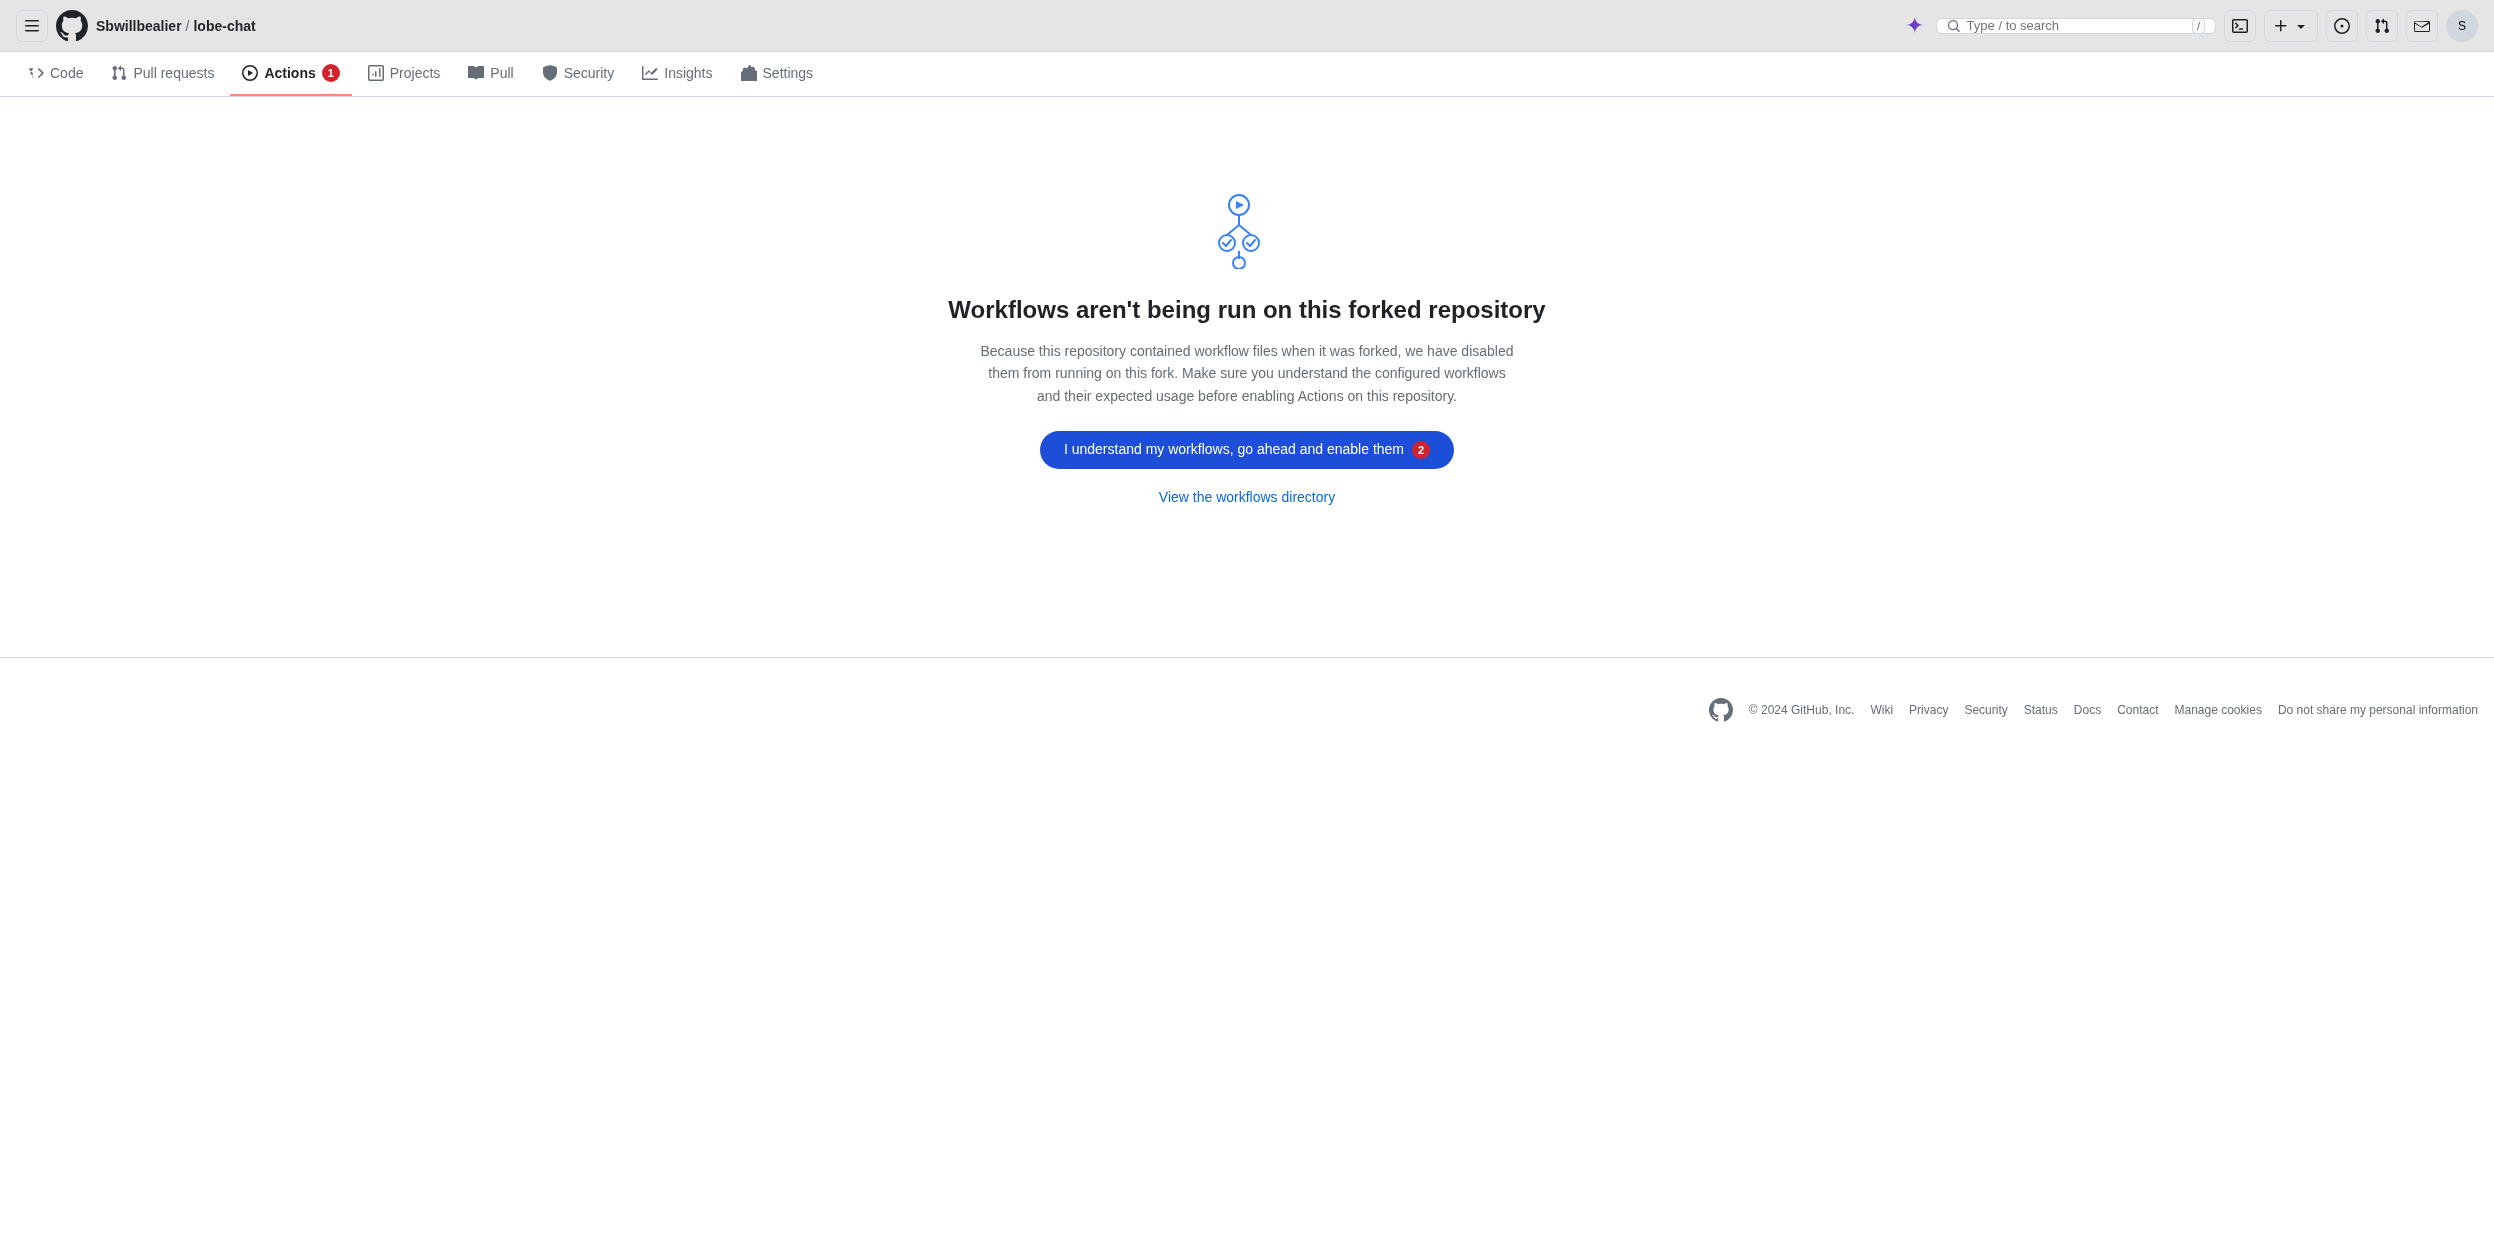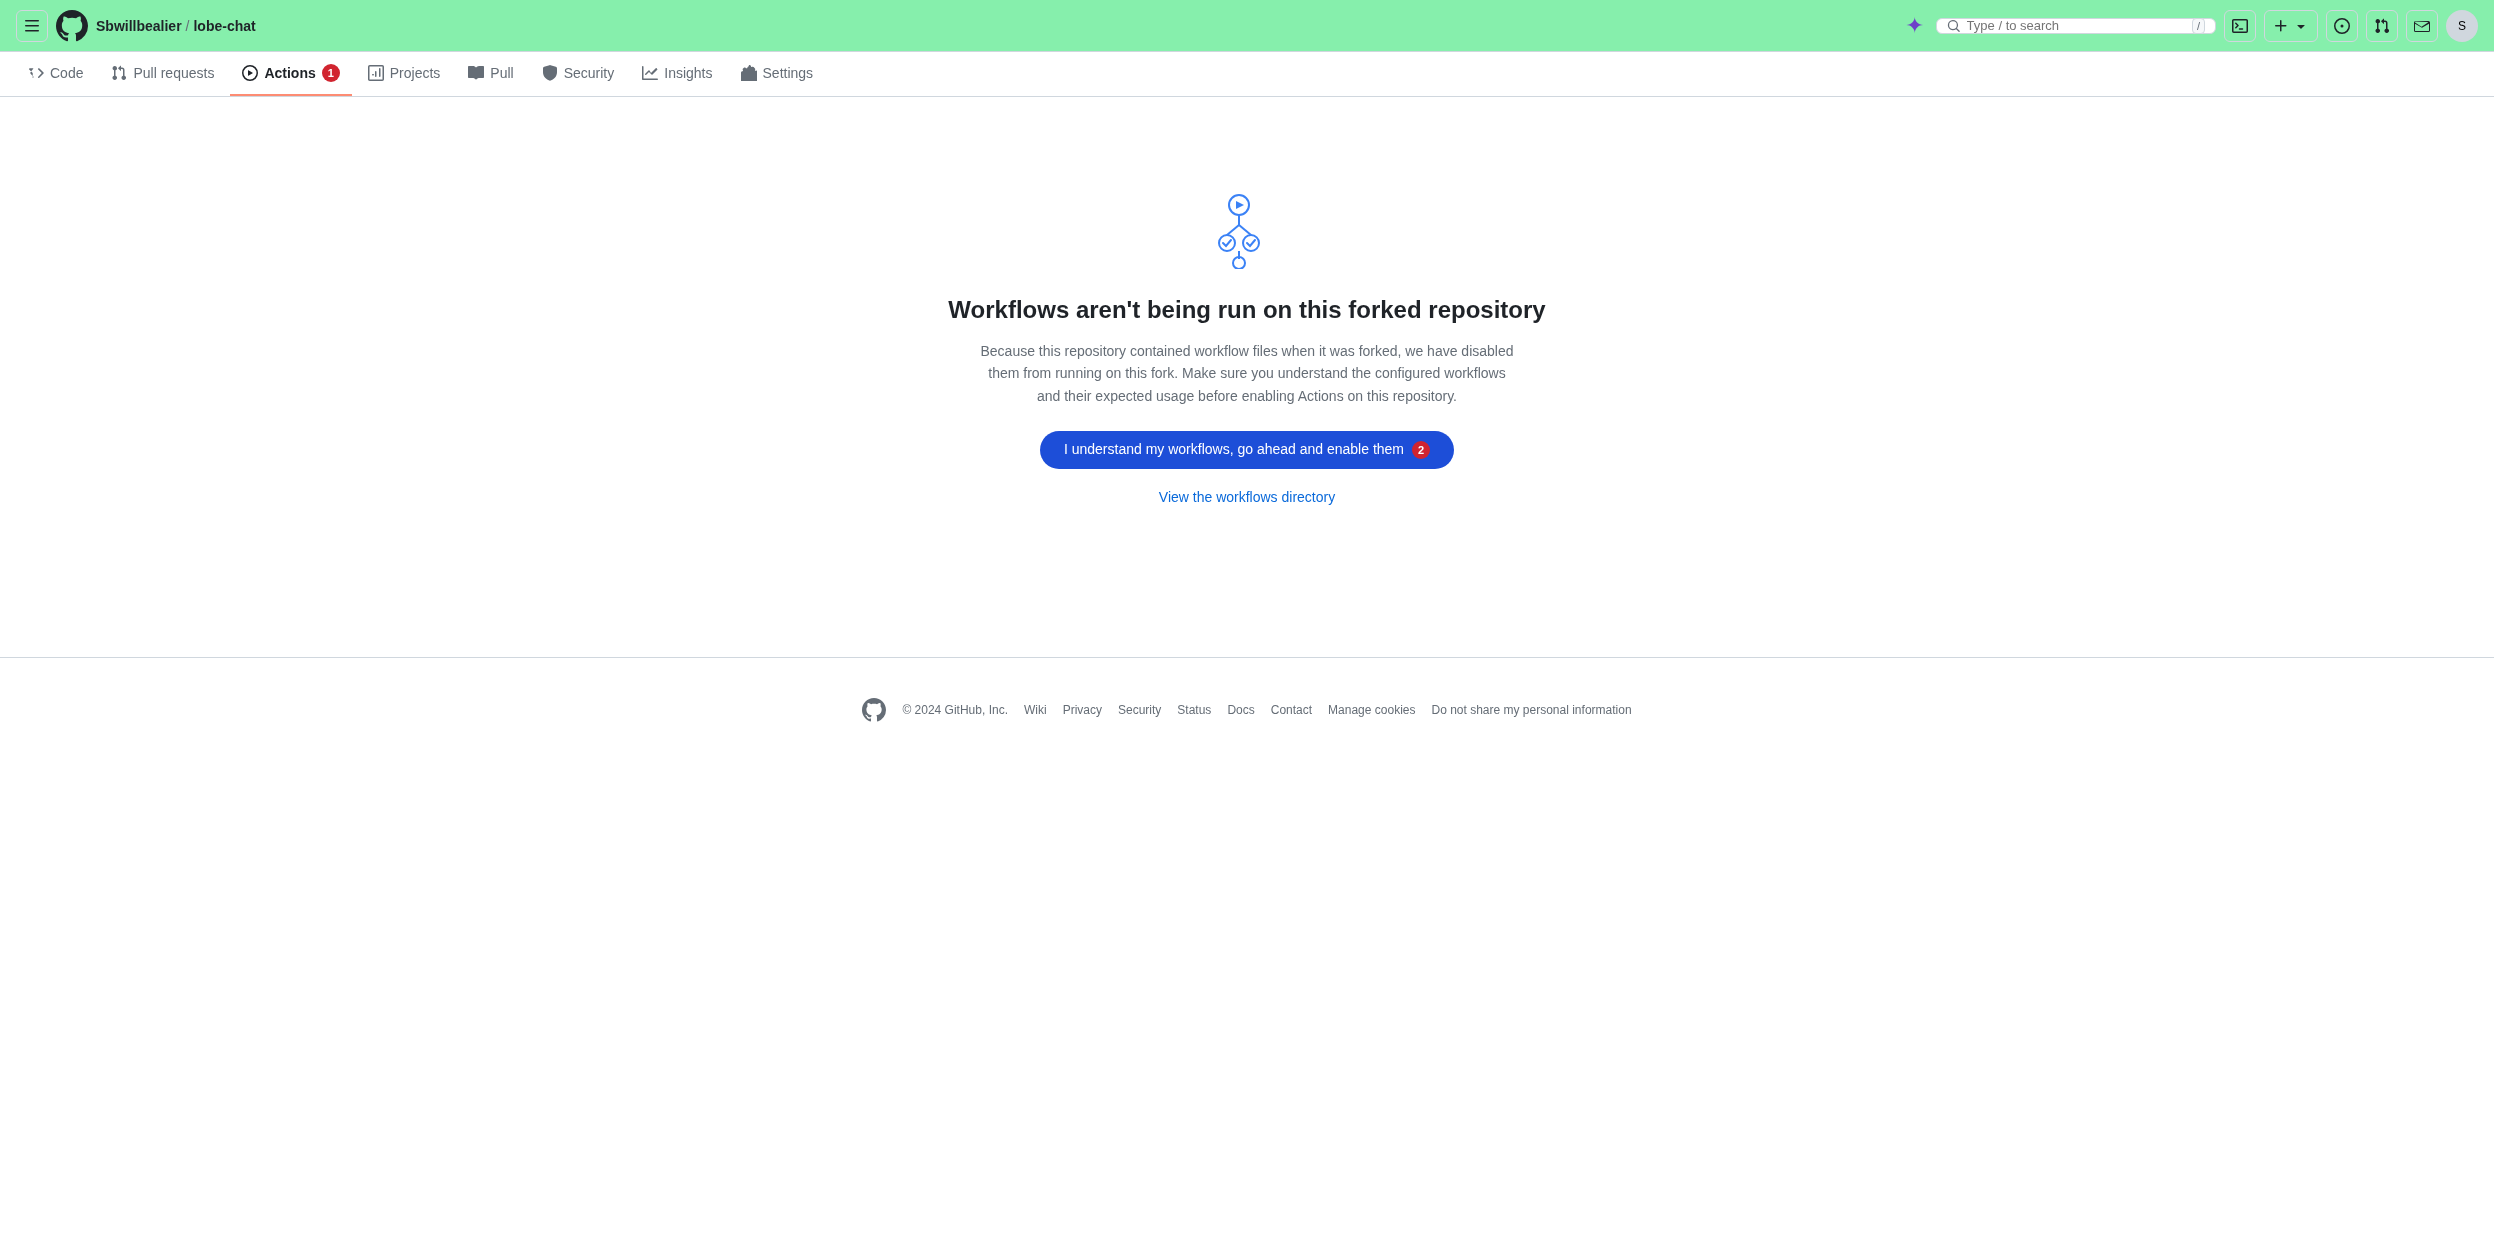--- a/index.html
+++ b/index.html
@@ -3,21 +3,21 @@
   <meta charset="utf-8">
   <style>
     * { box-sizing: border-box; margin: 0; padding: 0; }
     body { font-family: -apple-system, BlinkMacSystemFont, "Segoe UI", Helvetica, Arial, sans-serif; font-size: 14px; color: #1f2328; background: #ffffff; }
 
     
     .top-nav {
       display: flex;
       align-items: center;
       padding: 8px 16px;
-      background: #86efac;
+      background: #e5e5e5;
       border-bottom: 1px solid #d0d7de;
       height: 52px;
       gap: 8px;
     }
     .nav-left {
       display: flex;
       align-items: center;
       gap: 8px;
       flex: 1;
     }
@@ -227,21 +227,21 @@
       color: #0969da;
       text-decoration: none;
       font-size: 14px;
       cursor: pointer;
     }
 
     
     footer {
       display: flex;
       align-items: center;
-      justify-content: center;
+      justify-content: flex-end;
       gap: 16px;
       padding: 40px 16px;
       border-top: 1px solid #d0d7de;
       margin-top: 60px;
       flex-wrap: wrap;
     }
     .footer-logo {
       width: 24px;
       height: 24px;
     }

